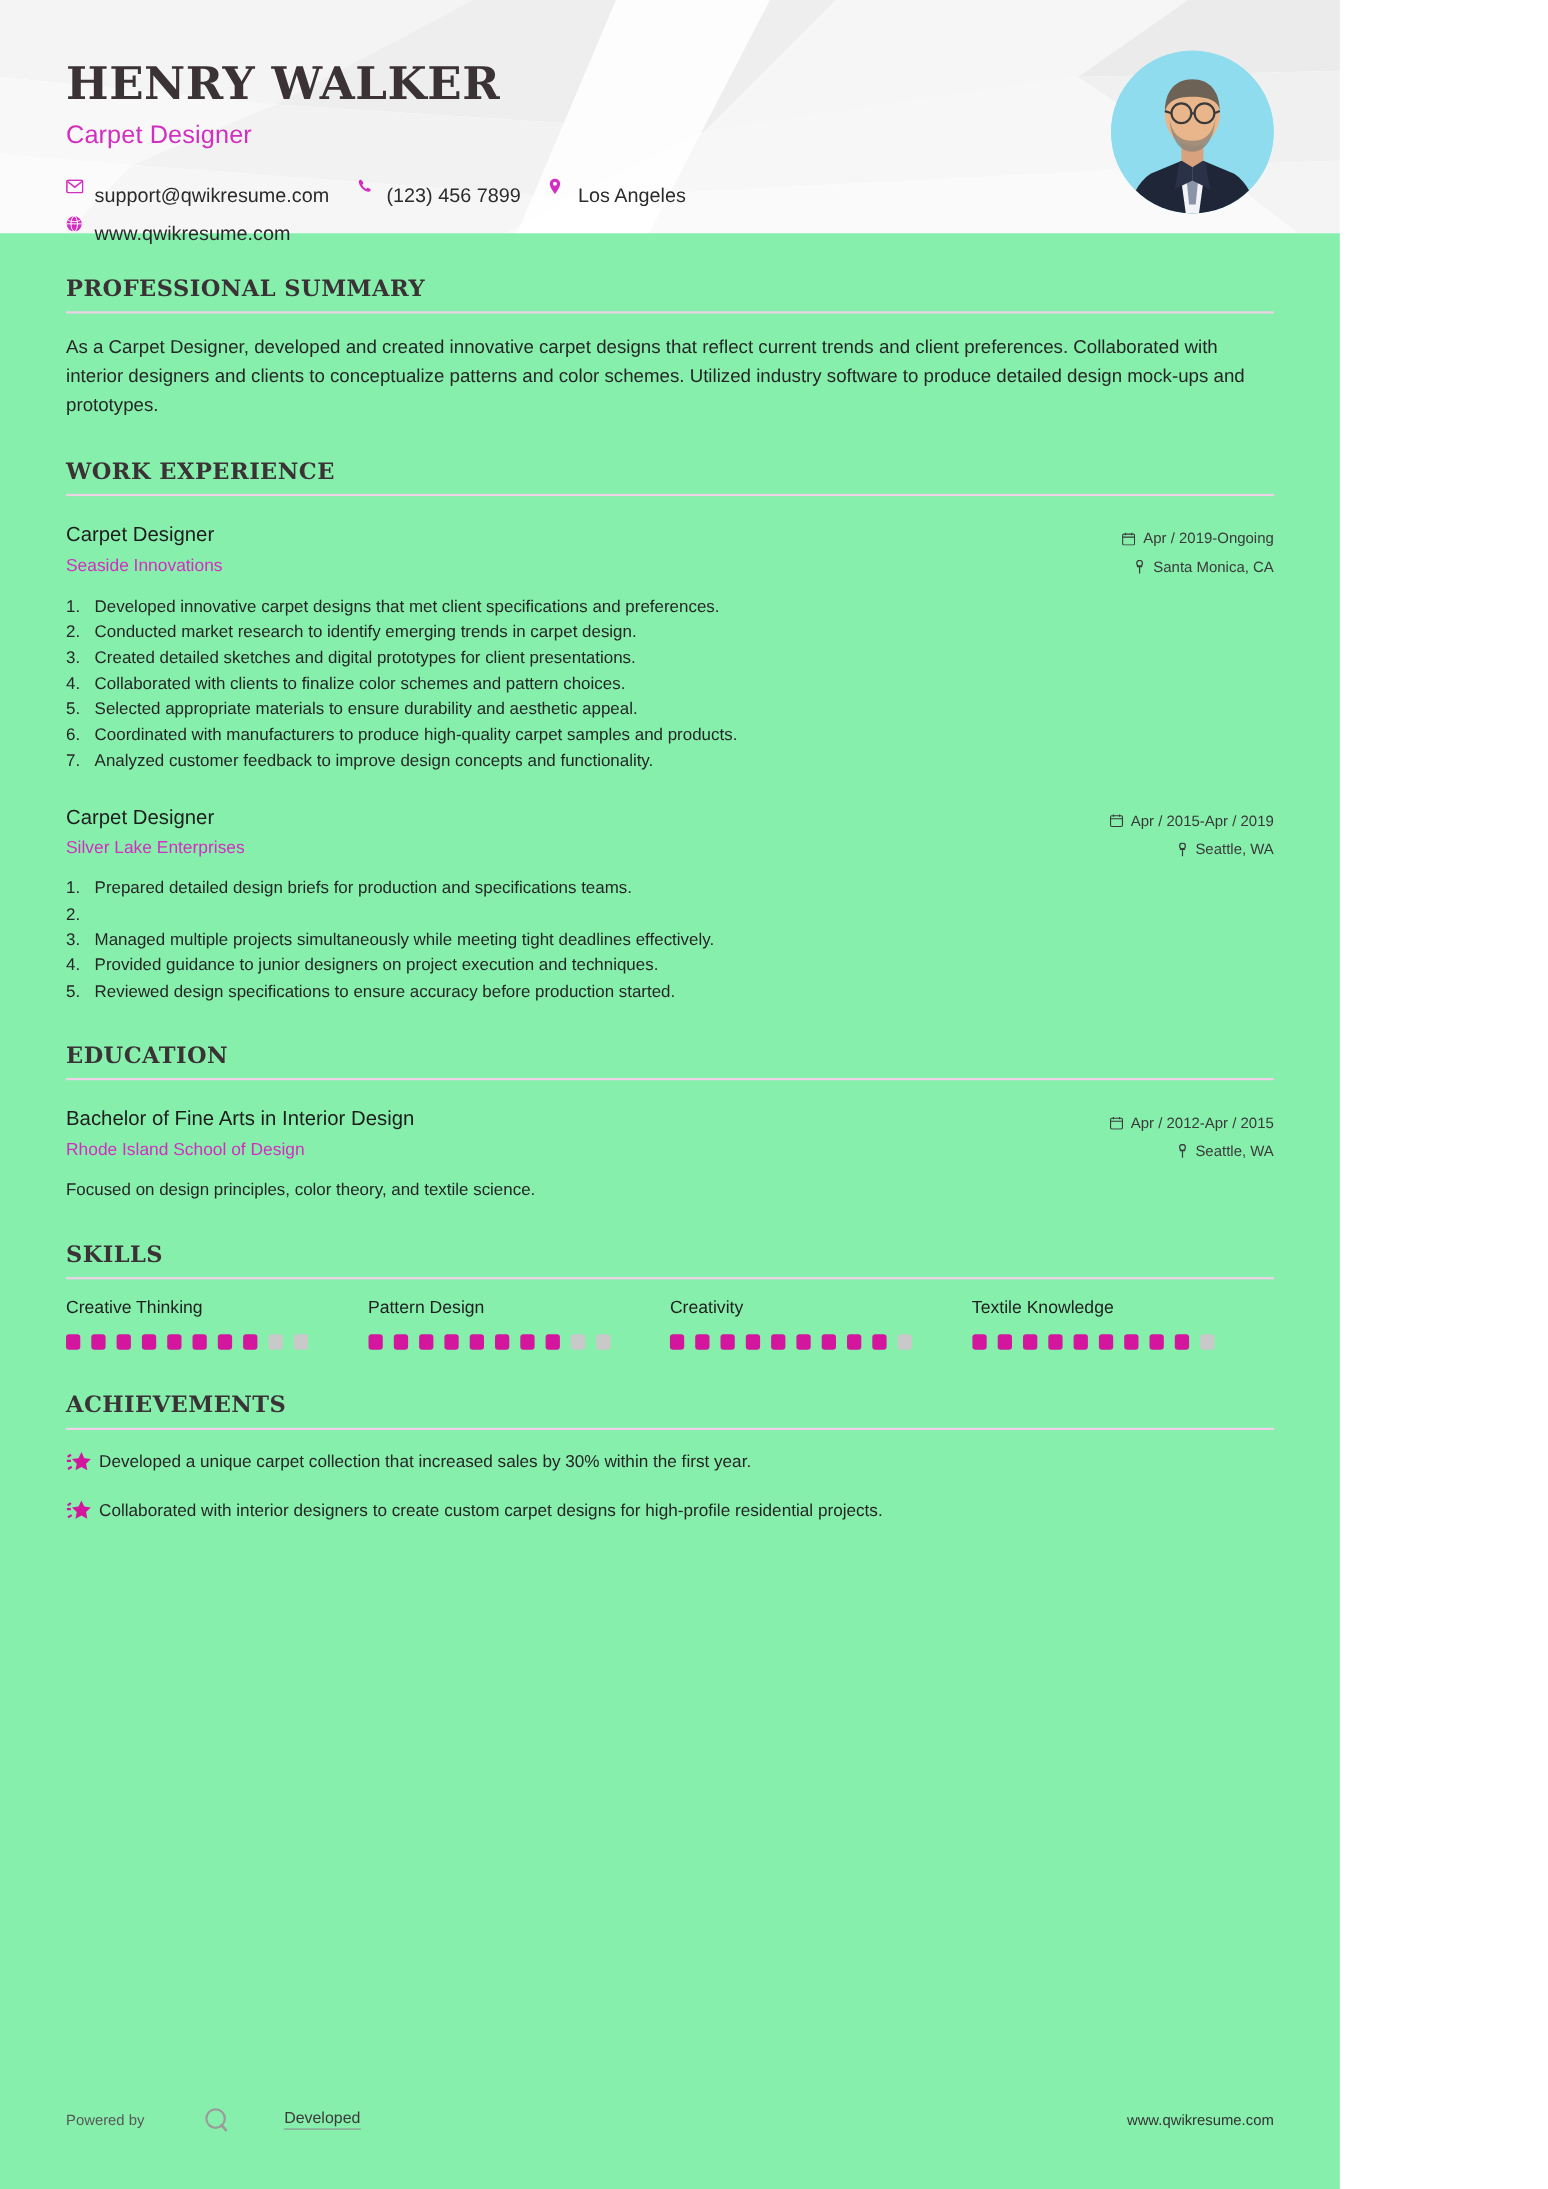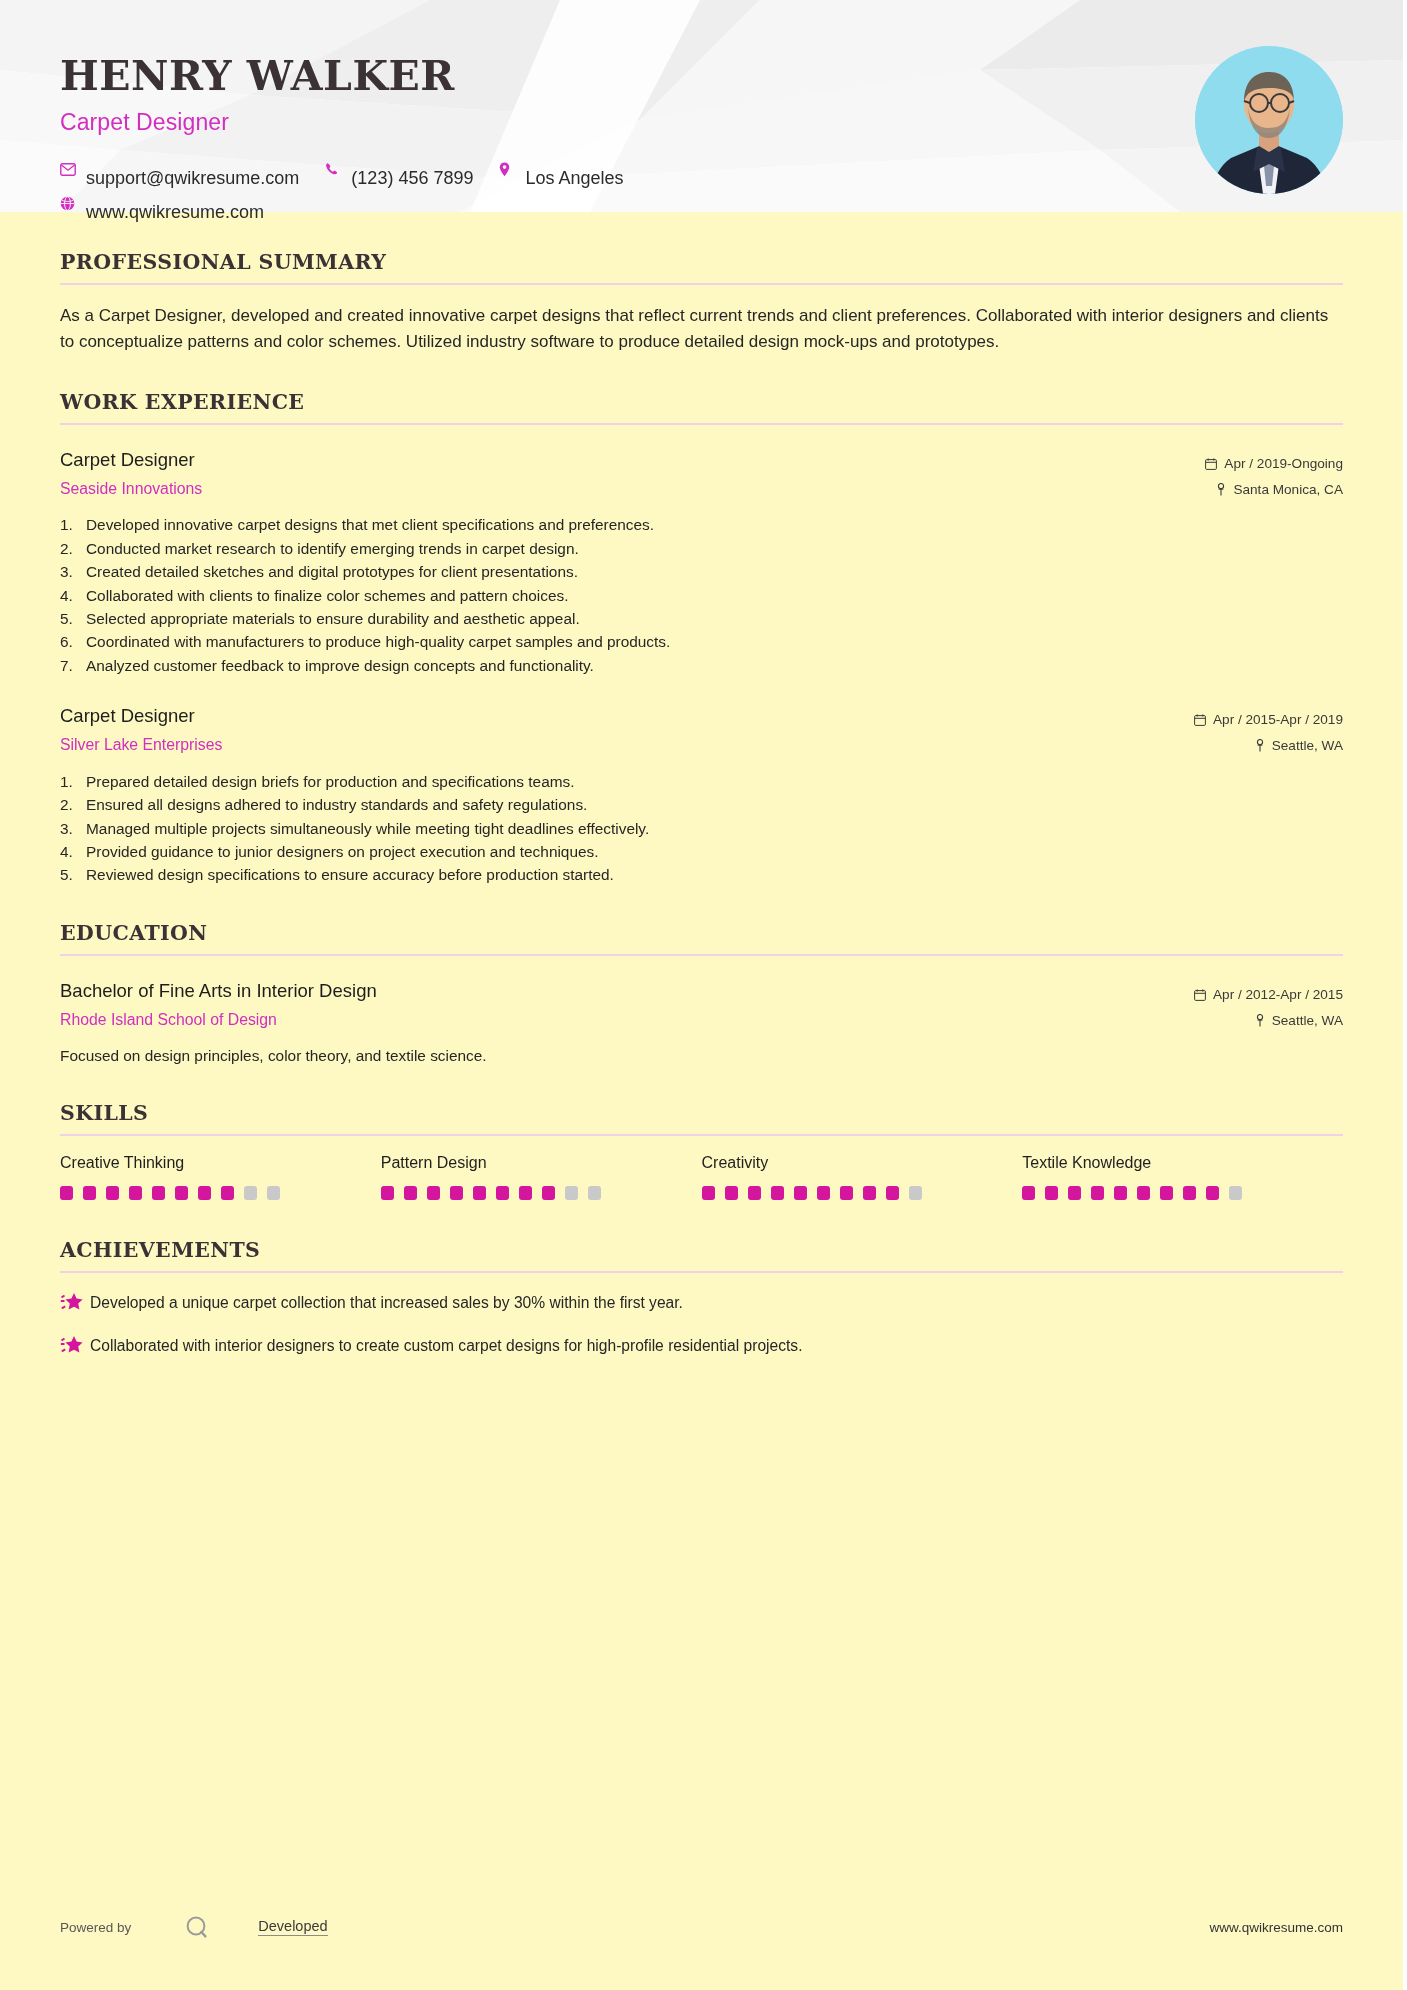--- a/index.html
+++ b/index.html
@@ -3,23 +3,23 @@
 <meta charset="utf-8">
 <style>
   * { box-sizing: border-box; margin: 0; padding: 0; }
   html, body {
     width: 1407px;
     background: #ffffff;
     font-family: "Liberation Sans", sans-serif;
   }
   .page {
     position: relative;
-    width: 1403px;
+    width: 1218px;
     height: 1990px;
-    background: #fef9c3;
+    background: #86efac;
     overflow: hidden;
   }
 
   
   .header-bg {
     position: absolute;
     top: 0; left: 0;
     width: 1407px;
     height: 212px;
     overflow: hidden;
@@ -471,21 +471,20 @@
               </div>
             </div>
           </div>
           <div class="bullets">
             <div class="bullet">
                 <span class="num">1.</span>
                 <span>Prepared detailed design briefs for production and specifications teams.</span>
               </div>
             <div class="bullet">
                 <span class="num">2.</span>
-                <span>Ensured all designs adhered to industry standards and safety regulations.</span>
               </div>
             <div class="bullet">
                 <span class="num">3.</span>
                 <span>Managed multiple projects simultaneously while meeting tight deadlines effectively.</span>
               </div>
             <div class="bullet">
                 <span class="num">4.</span>
                 <span>Provided guidance to junior designers on project execution and techniques.</span>
               </div>
             <div class="bullet">

